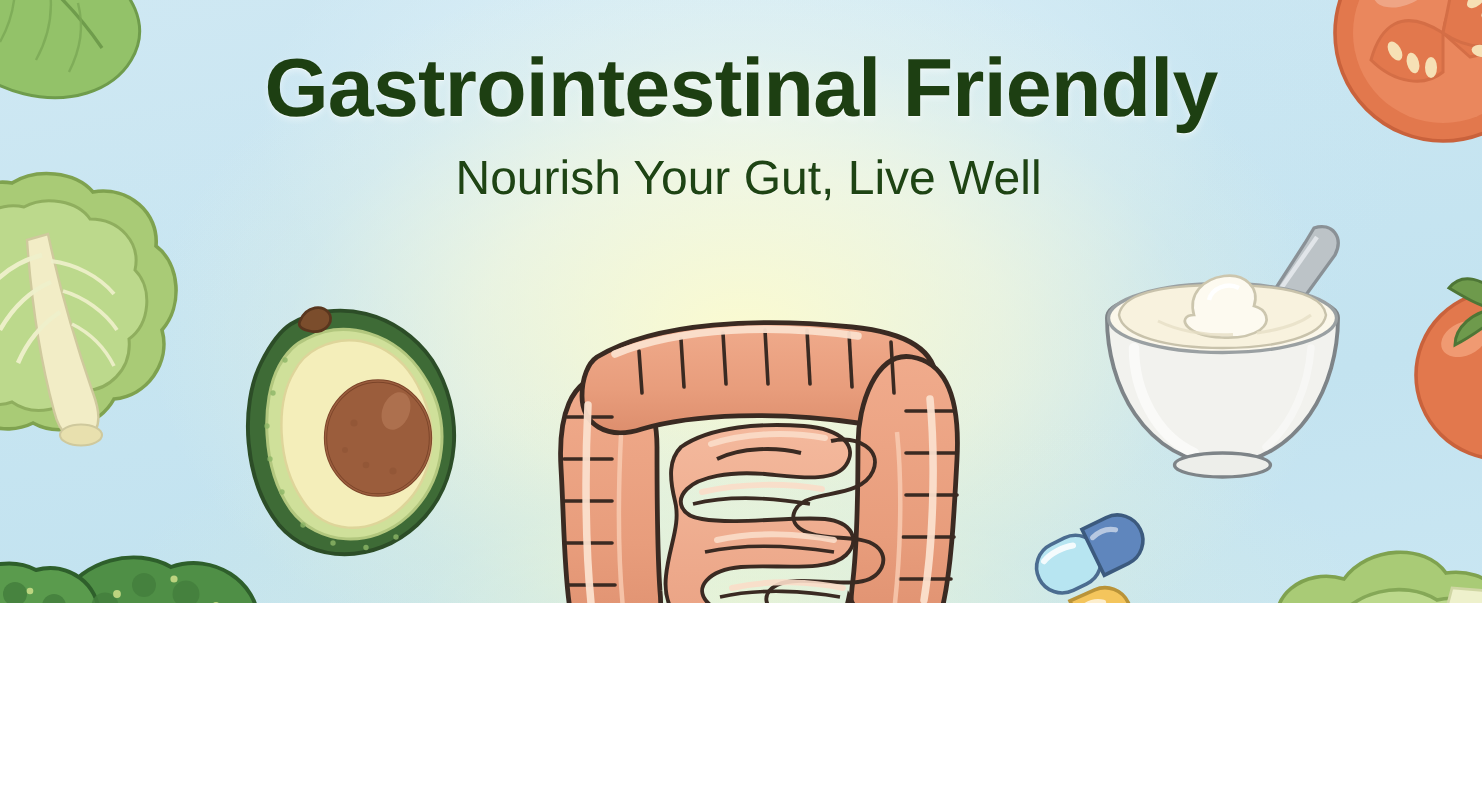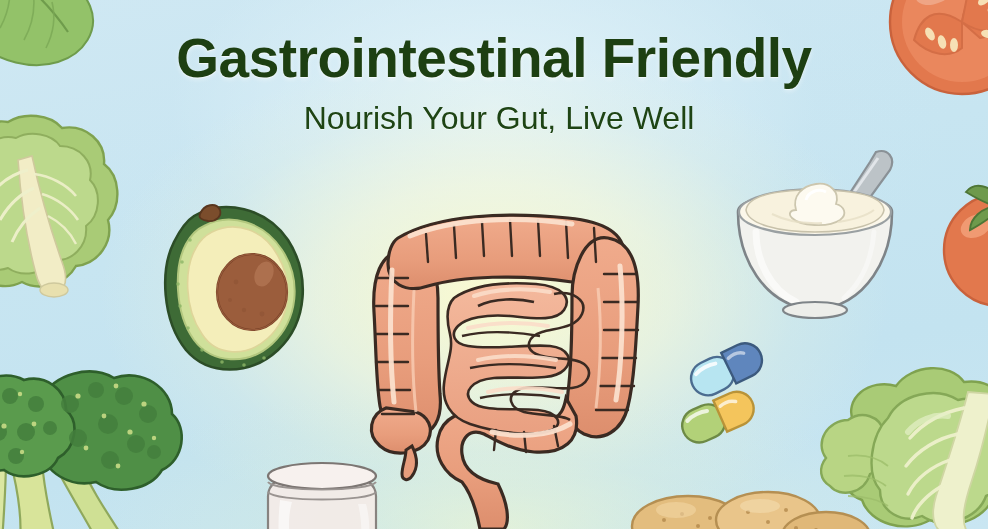--- a/index.html
+++ b/index.html
@@ -1,21 +1,21 @@
 <!DOCTYPE html>
 <html><head>
 <meta charset="utf-8">
 <style>
   html,body{margin:0;padding:0;}
   body{
     width:988px;height:529px;overflow:hidden;
     font-family:"Liberation Sans", sans-serif;
   }
   #poster{
-    position:relative;width:988px;height:529px;overflow:hidden;
+    position:relative;width:988px;height:402px;overflow:hidden;
     background:#c5e4f0;
   }
   .bg-base{
     position:absolute;inset:0;
     background:
       radial-gradient(ellipse 520px 330px at 50% 56%, rgba(255,252,205,0.92) 0%, rgba(250,250,215,0.62) 34%, rgba(226,240,226,0.30) 58%, rgba(197,228,240,0.0) 76%),
       radial-gradient(ellipse 460px 260px at 50% 20%, rgba(232,246,250,0.85) 0%, rgba(205,231,243,0.2) 70%, rgba(197,228,240,0) 100%),
       linear-gradient(170deg,#cfe8f3 0%,#c7e5f1 40%,#c3e3f0 70%,#c9e6f2 100%);
   }
   .bg-glow-bottom{

